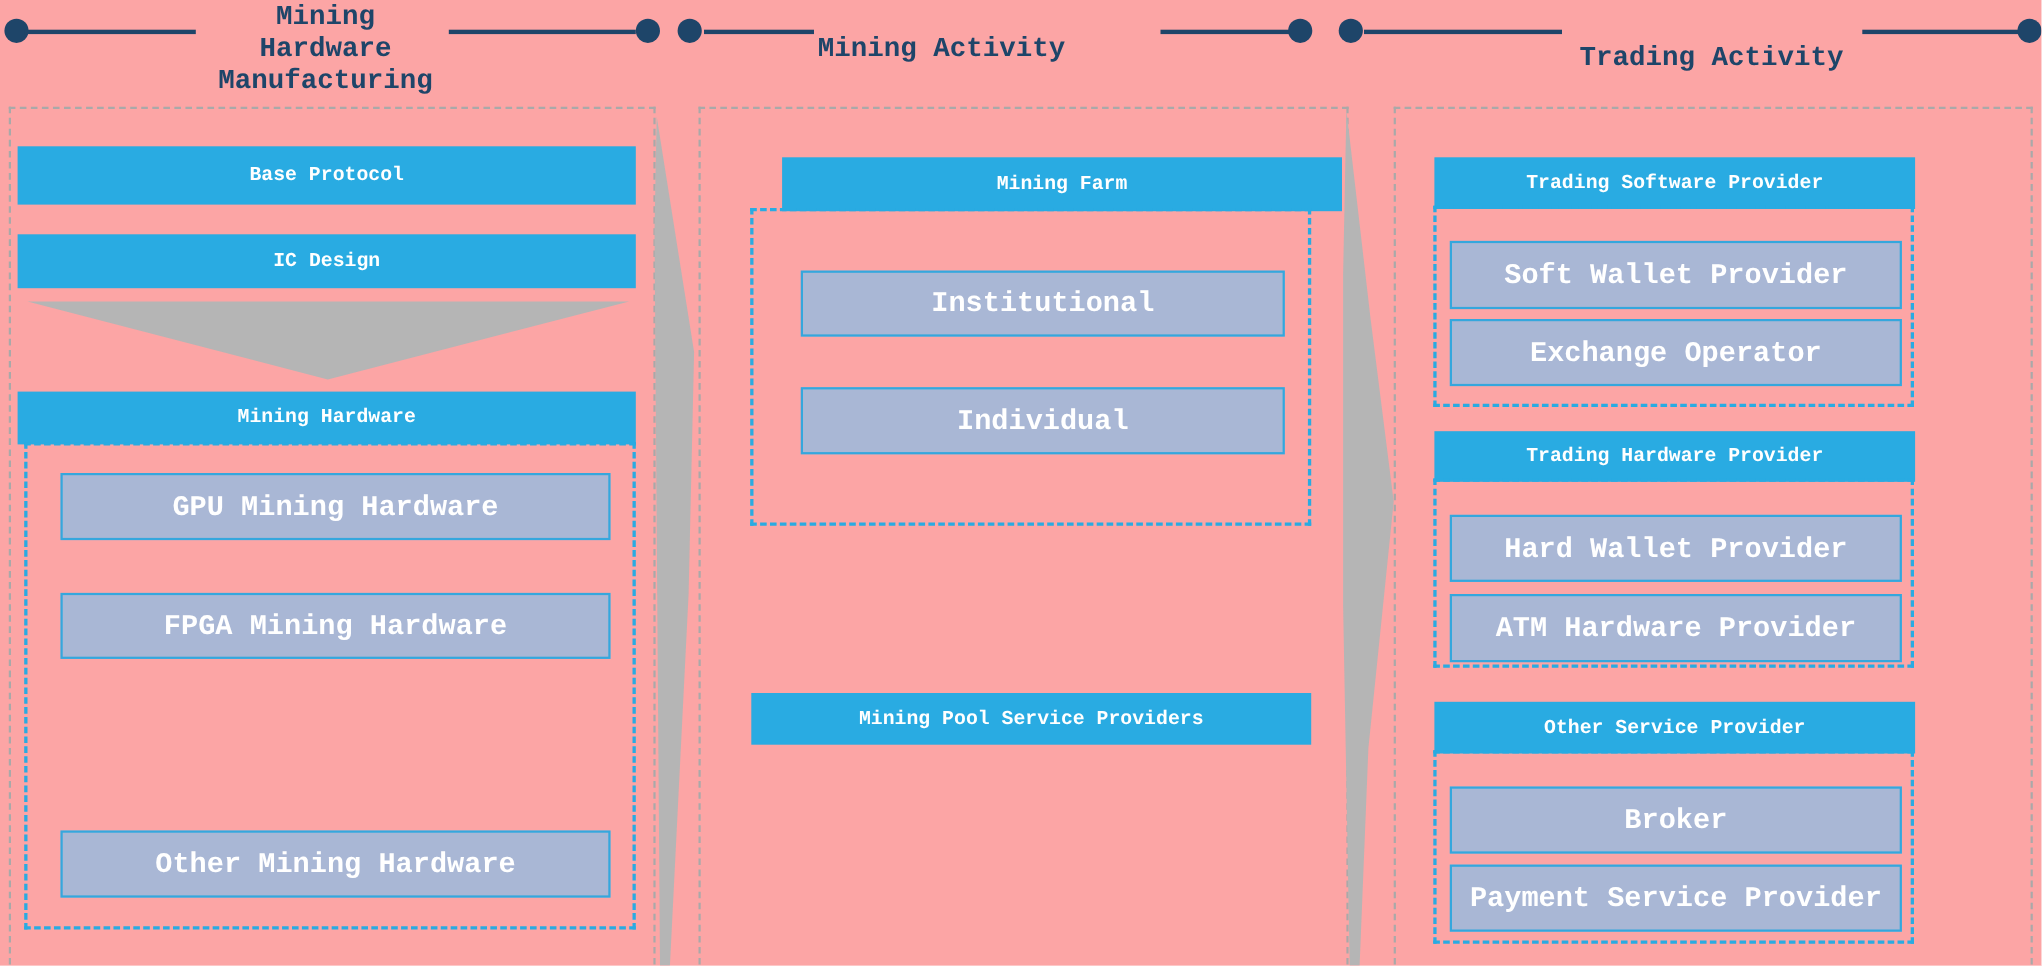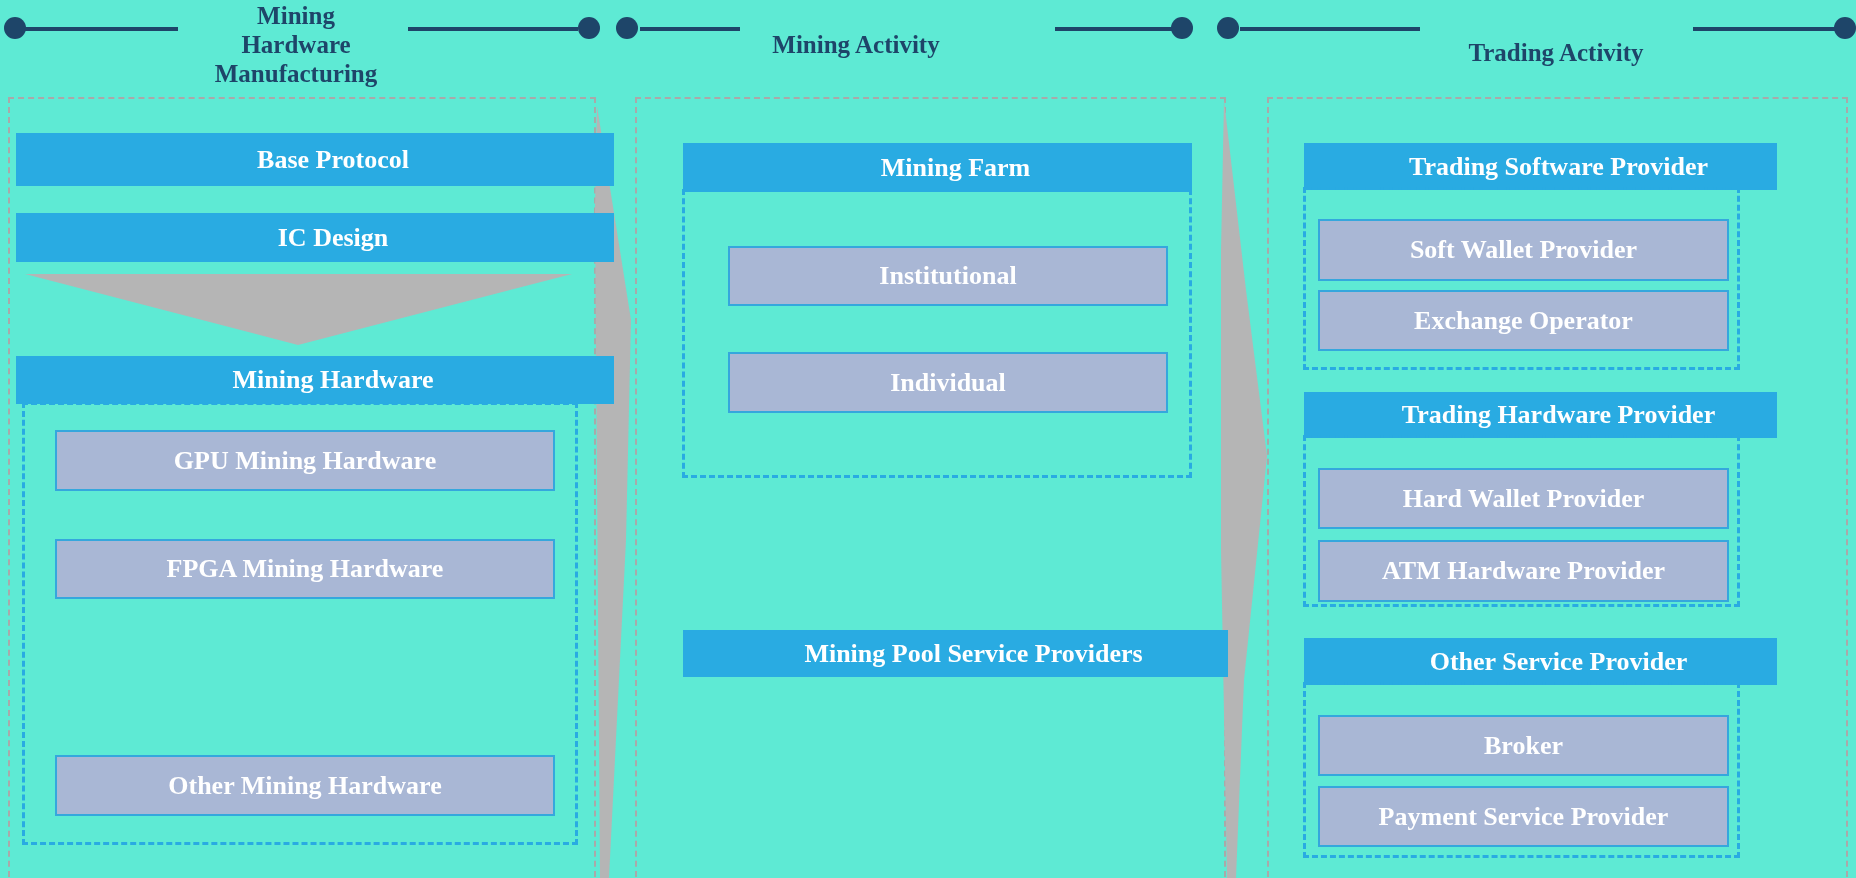--- a/index.html
+++ b/index.html
@@ -5,32 +5,32 @@
   :root{
     --accent-blue:#29abe2;
     --subbox-fill:#a9b7d5;
     --subbox-border:#35a7dd;
     --navy:#1e4569;
     --gray-shape:#b5b5b5;
     --dashed-gray:#a9a9a9;
   }
   html,body{margin:0;padding:0;background:#fff;}
   .canvas{
-    position:relative;width:1856px;height:878px;overflow:hidden;background:#5eead4;
-    font-family:Liberation Serif, serif;
+    position:relative;width:1856px;height:878px;overflow:hidden;background:#fca5a5;
+    font-family:Liberation Mono, monospace;
   }
   .gaps{position:absolute;left:0;top:0;z-index:1;}
   .gray-shape{fill:var(--gray-shape);}
   .dot{position:absolute;width:22px;height:22px;border-radius:50%;background:var(--navy);z-index:2;}
   .tline{position:absolute;height:4px;background:var(--navy);z-index:2;}
   .tl-title{position:absolute;color:var(--navy);font-weight:bold;text-align:center;
     font-size:25px;line-height:29px;z-index:2;}
   .outer{position:absolute;border:2px dashed var(--dashed-gray);background:transparent;z-index:0;}
-  .bar{position:absolute;background:var(--accent-blue);color:#fff;font-weight:bold;font-size:26px;
-    display:flex;align-items:center;justify-content:center;z-index:2;padding-left:36px;}
+  .bar{position:absolute;background:var(--accent-blue);color:#fff;font-weight:bold;font-size:18px;
+    display:flex;align-items:center;justify-content:center;z-index:2;}
   .bluedash{position:absolute;border:3px dashed var(--accent-blue);z-index:3;}
   .sub{position:absolute;background:var(--subbox-fill);border:2px solid var(--subbox-border);
     color:#fff;font-weight:bold;font-size:26px;display:flex;align-items:center;justify-content:center;z-index:4;}
 </style>
 </head>
 <body>
 
 <div class="canvas">
 
   <svg class="gaps" width="1856" height="878">
@@ -62,21 +62,21 @@
   <div class="outer" style="left:8px;top:97px;width:584px;height:796px"></div>
   <div class="bar" style="left:16px;top:133px;width:562px;height:53px">Base Protocol</div>
   <div class="bar" style="left:16px;top:356px;width:562px;height:48px">Mining Hardware</div>
   <div class="bar" style="left:16px;top:213px;width:562px;height:49px">IC Design</div>
   <div class="bluedash" style="left:22px;top:402px;width:550px;height:437px"></div>
   <div class="sub" style="left:55px;top:430px;width:496px;height:57px">GPU Mining Hardware</div>
   <div class="sub" style="left:55px;top:539px;width:496px;height:56px">FPGA Mining Hardware</div>
   <div class="sub" style="left:55px;top:755px;width:496px;height:57px">Other Mining Hardware</div>
 
   <div class="outer" style="left:635px;top:97px;width:587px;height:796px"></div>
-  <div class="bar" style="left:683px;top:143px;width:473px;height:49px">Mining Farm</div>
+  <div class="bar" style="left:711px;top:143px;width:509px;height:49px">Mining Farm</div>
   <div class="bluedash" style="left:682px;top:189px;width:504px;height:283px"></div>
   <div class="sub" style="left:728px;top:246px;width:436px;height:56px">Institutional</div>
   <div class="sub" style="left:728px;top:352px;width:436px;height:57px">Individual</div>
   <div class="bar" style="left:683px;top:630px;width:509px;height:47px">Mining Pool Service Providers</div>
 
   <div class="outer" style="left:1267px;top:97px;width:577px;height:796px"></div>
 
   <div class="bar" style="left:1304px;top:143px;width:437px;height:47px">Trading Software Provider</div>
   <div class="bluedash" style="left:1303px;top:187px;width:431px;height:177px"></div>
   <div class="sub" style="left:1318px;top:219px;width:407px;height:58px">Soft Wallet Provider</div>

